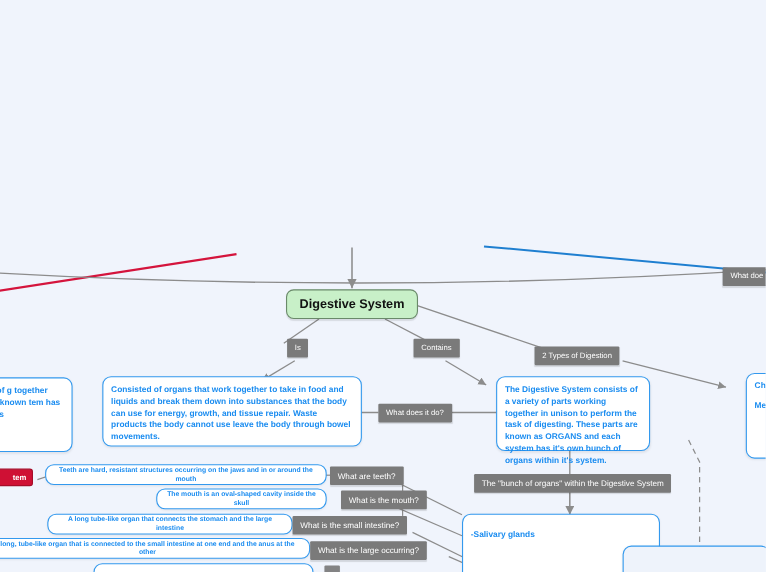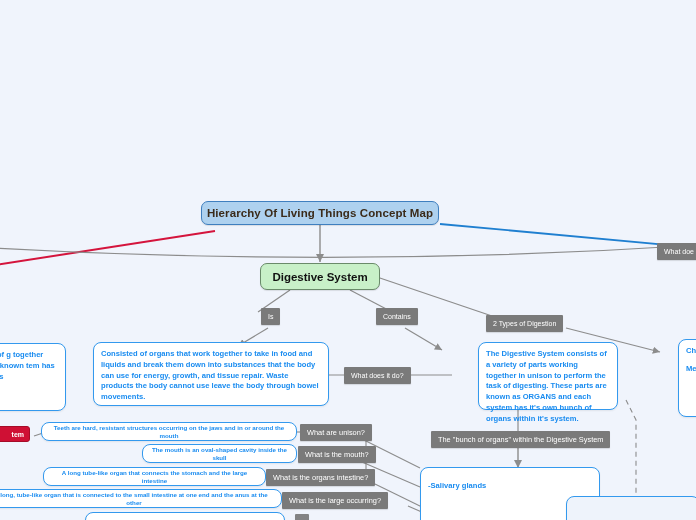--- a/index.html
+++ b/index.html
@@ -167,27 +167,26 @@
     <line x1="375" y1="484" x2="424" y2="508" stroke="#8c8c8c" stroke-width="1.1"></line>
 
     <line x1="408" y1="506" x2="440" y2="520" stroke="#8c8c8c" stroke-width="1.1"></line>
 
     <line x1="366" y1="441" x2="366" y2="447" stroke="#8c8c8c" stroke-width="1.1"></line>
     <line x1="366" y1="463" x2="366" y2="469" stroke="#8c8c8c" stroke-width="1.1"></line>
 
     <line x1="34" y1="436" x2="46" y2="432" stroke="#8c8c8c" stroke-width="1.1"></line>
   </svg>
 
-  <div class="node node-title" style="left:201px; top:201px; width:238px; height:24px;">Hierarchy Of Living Things Concept Map</div>
 
   <div class="node node-green" style="left:260px; top:263px; width:120px; height:27px;">Digestive System</div>
 
   <div class="node node-card" style="left:93px; top:342px; width:236px; height:64px;">Consisted of organs that work together to take in food and liquids and break them down into substances that the body can use for energy, growth, and tissue repair. Waste products the body cannot use leave the body through bowel movements.</div>
 
-  <div class="node node-card" style="left:451px; top:342px; width:140px; height:68px;margin-left:27px;">The Digestive System consists of a variety of parts working together in unison to perform the task of digesting. These parts are known as ORGANS and each system has it's own bunch of organs within it's system.</div>
+  <div class="node node-card" style="left:451px; top:342px; width:140px; height:68px;">The Digestive System consists of a variety of parts working together in unison to perform the task of digesting. These parts are known as ORGANS and each system has it's own bunch of organs within it's system.</div>
 
   <div class="node node-card" style="left:-44px; top:343px; width:110px; height:68px;">consists of g together task of re known tem has it's thin it's</div>
 
   <div class="node node-card" style="left:678px; top:339px; width:120px; height:78px;">
     <div>Ch do an</div>
     <div class="card-gap"></div>
     <div>Me do an m</div>
   </div>
 
   <div class="node node-red" style="left:-18px; top:426px; width:48px; height:16px;">tem</div>
@@ -215,23 +214,23 @@
   <div class="edge-label" style="left:376px; top:308px;">Contains</div>
 
   <div class="edge-label" style="left:486px; top:315px;">2 Types of Digestion</div>
 
   <div class="edge-label" style="left:344px; top:367px;">What does it do?</div>
 
   <div class="edge-label" style="left:657px; top:243px;">What doe</div>
 
   <div class="edge-label lg" style="left:431px; top:431px;">The "bunch of organs" within the Digestive System</div>
 
-  <div class="edge-label lg" style="left:300px; top:424px;">What are unison?</div>
-
-  <div class="edge-label lg" style="left:298px; top:446px;">What is the mouth?</div>
-
-  <div class="edge-label lg" style="left:266px; top:469px;">What is the organs intestine?</div>
+  <div class="edge-label lg" style="left:300px; top:424px;">What are teeth?</div>
+
+  <div class="edge-label lg" style="left:310px; top:446px;">What is the mouth?</div>
+
+  <div class="edge-label lg" style="left:266px; top:469px;">What is the small intestine?</div>
 
   <div class="edge-label lg" style="left:282px; top:492px;">What is the large occurring?</div>
 
   <div class="edge-label lg" style="left:295px; top:514px; opacity:.92;"></div>
 
 </div>
 
 </body></html>

